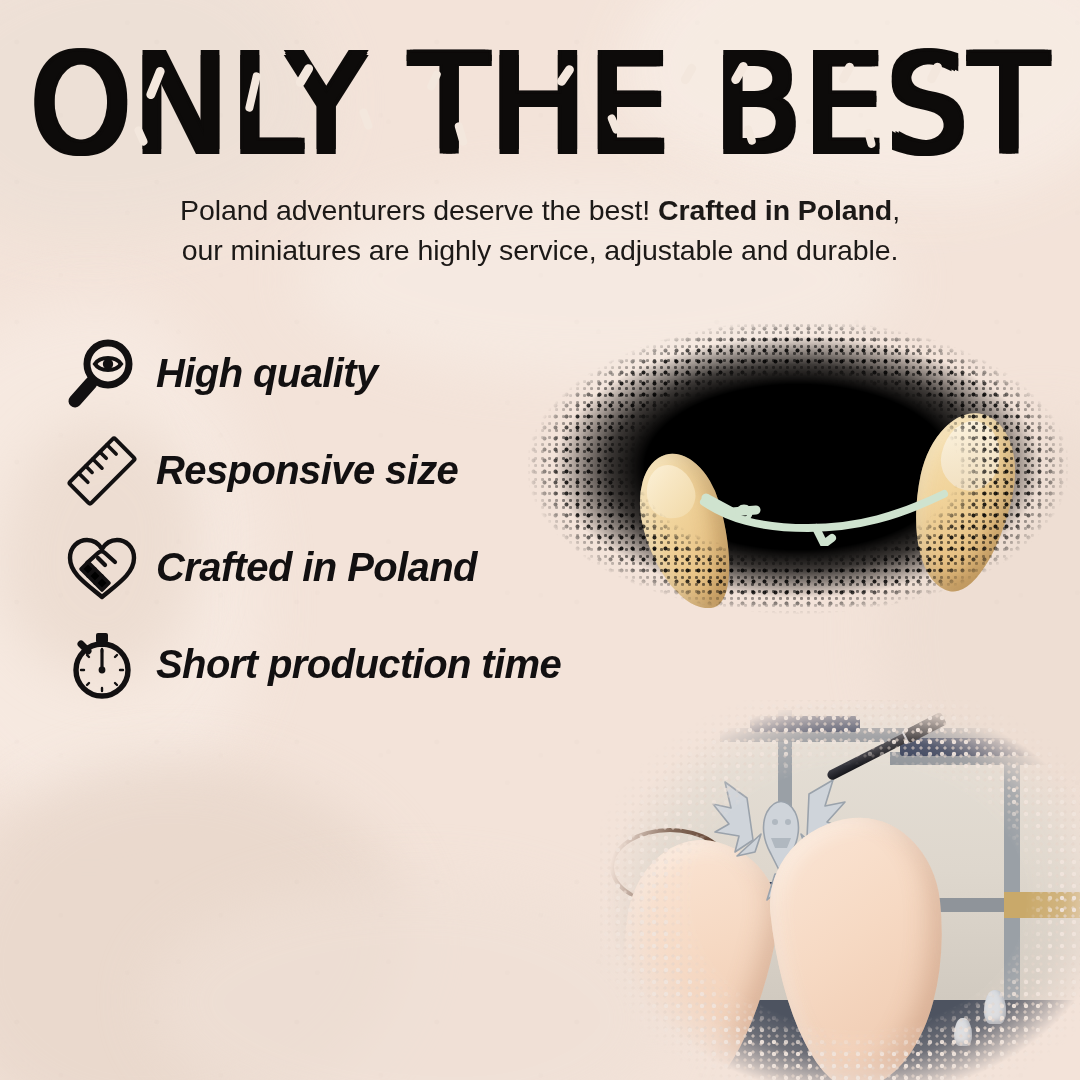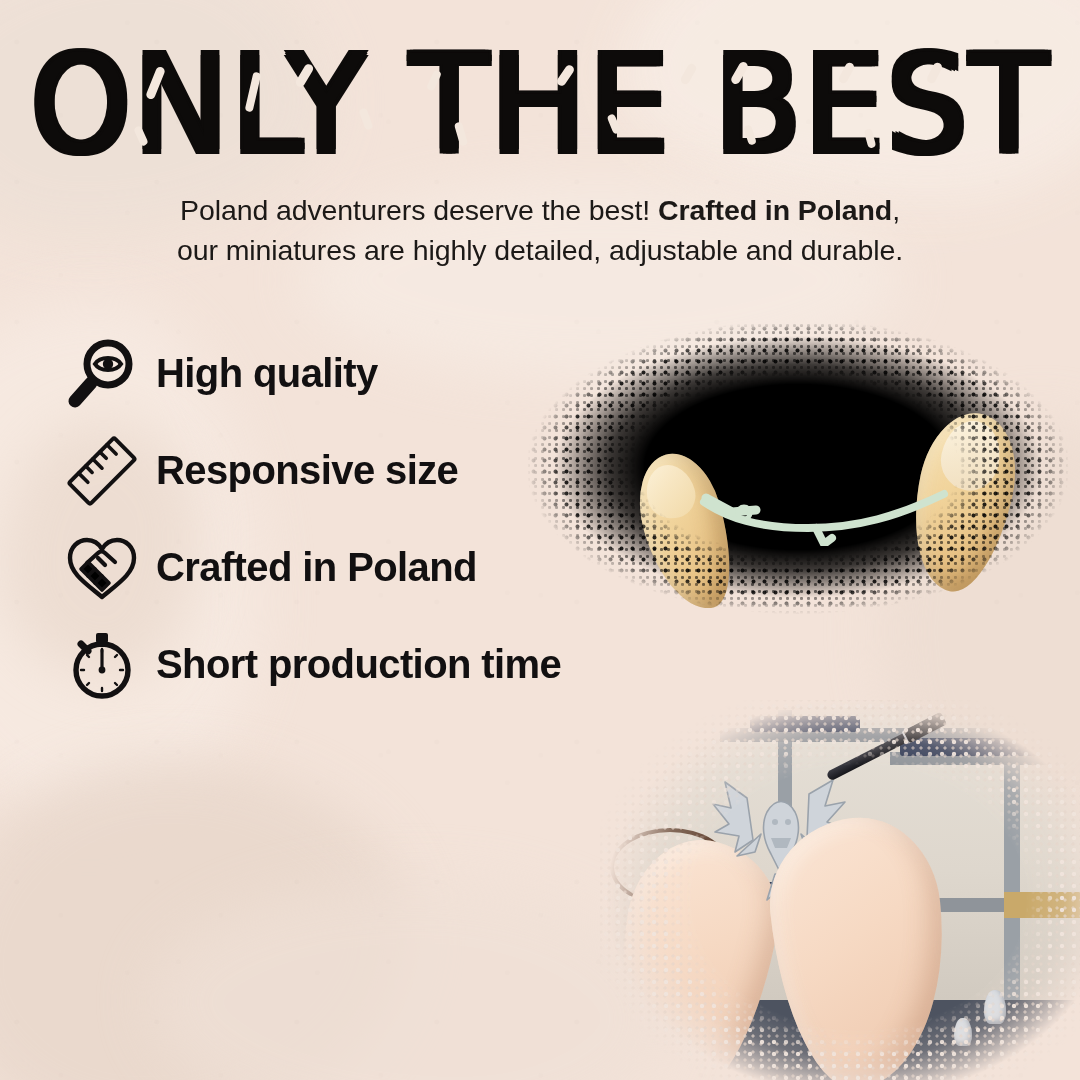--- a/index.html
+++ b/index.html
@@ -96,20 +96,21 @@
 
   
   .features {
     position:absolute; left:62px; top:325px; width:740px;
   }
   .feature-row {
     position:relative;
     height:97px;
     display:flex;
     align-items:center;
+    font-style:italic;
   }
   .feature-icon {
     width:80px; height:80px;
     flex:0 0 80px;
     display:flex; align-items:center; justify-content:center;
   }
   .feature-icon svg { display:block; }
   .feature-label {
     margin-left:14px;
     font-family:"Liberation Sans", sans-serif;
@@ -287,21 +288,21 @@
   <div class="gloss" style="left:610px;  top:114px; width:8px;  height:20px; transform:rotate(-22deg); border-radius:6px;"></div>
   <div class="gloss" style="left:684px;  top:63px;  width:9px;  height:22px; transform:rotate(29deg);  border-radius:6px;"></div>
   <div class="gloss" style="left:735px;  top:61px;  width:9px;  height:24px; transform:rotate(30deg);  border-radius:6px;"></div>
   <div class="gloss" style="left:746px;  top:125px; width:8px;  height:20px; transform:rotate(-18deg); border-radius:6px;"></div>
   <div class="gloss" style="left:842px;  top:62px;  width:9px;  height:22px; transform:rotate(28deg);  border-radius:6px;"></div>
   <div class="gloss" style="left:866px;  top:129px; width:8px;  height:19px; transform:rotate(-15deg); border-radius:6px;"></div>
   <div class="gloss" style="left:930px;  top:62px;  width:9px;  height:22px; transform:rotate(27deg);  border-radius:6px;"></div>
 
   <div class="subtitle">
     <span>Poland adventurers deserve the best! </span><b>Crafted in Poland</b><span>,</span><br>
-    <span>our miniatures are highly detailed, adjustable and durable.</span>
+    <span>our miniatures are highly service, adjustable and durable.</span>
   </div>
 
   <div class="features">
 
     <div class="feature-row">
       <span class="feature-icon">
         <svg width="74" height="74" viewBox="0 0 74 74">
           <circle cx="43" cy="27" r="21" fill="none" stroke="#121011" stroke-width="7"></circle>
           <path d="M26 46 L10 64" stroke="#121011" stroke-width="13" stroke-linecap="round"></path>
           <path d="M30 27 C35 19, 51 19, 56 27 C51 35, 35 35, 30 27 Z" fill="none" stroke="#121011" stroke-width="4.2"></path>

